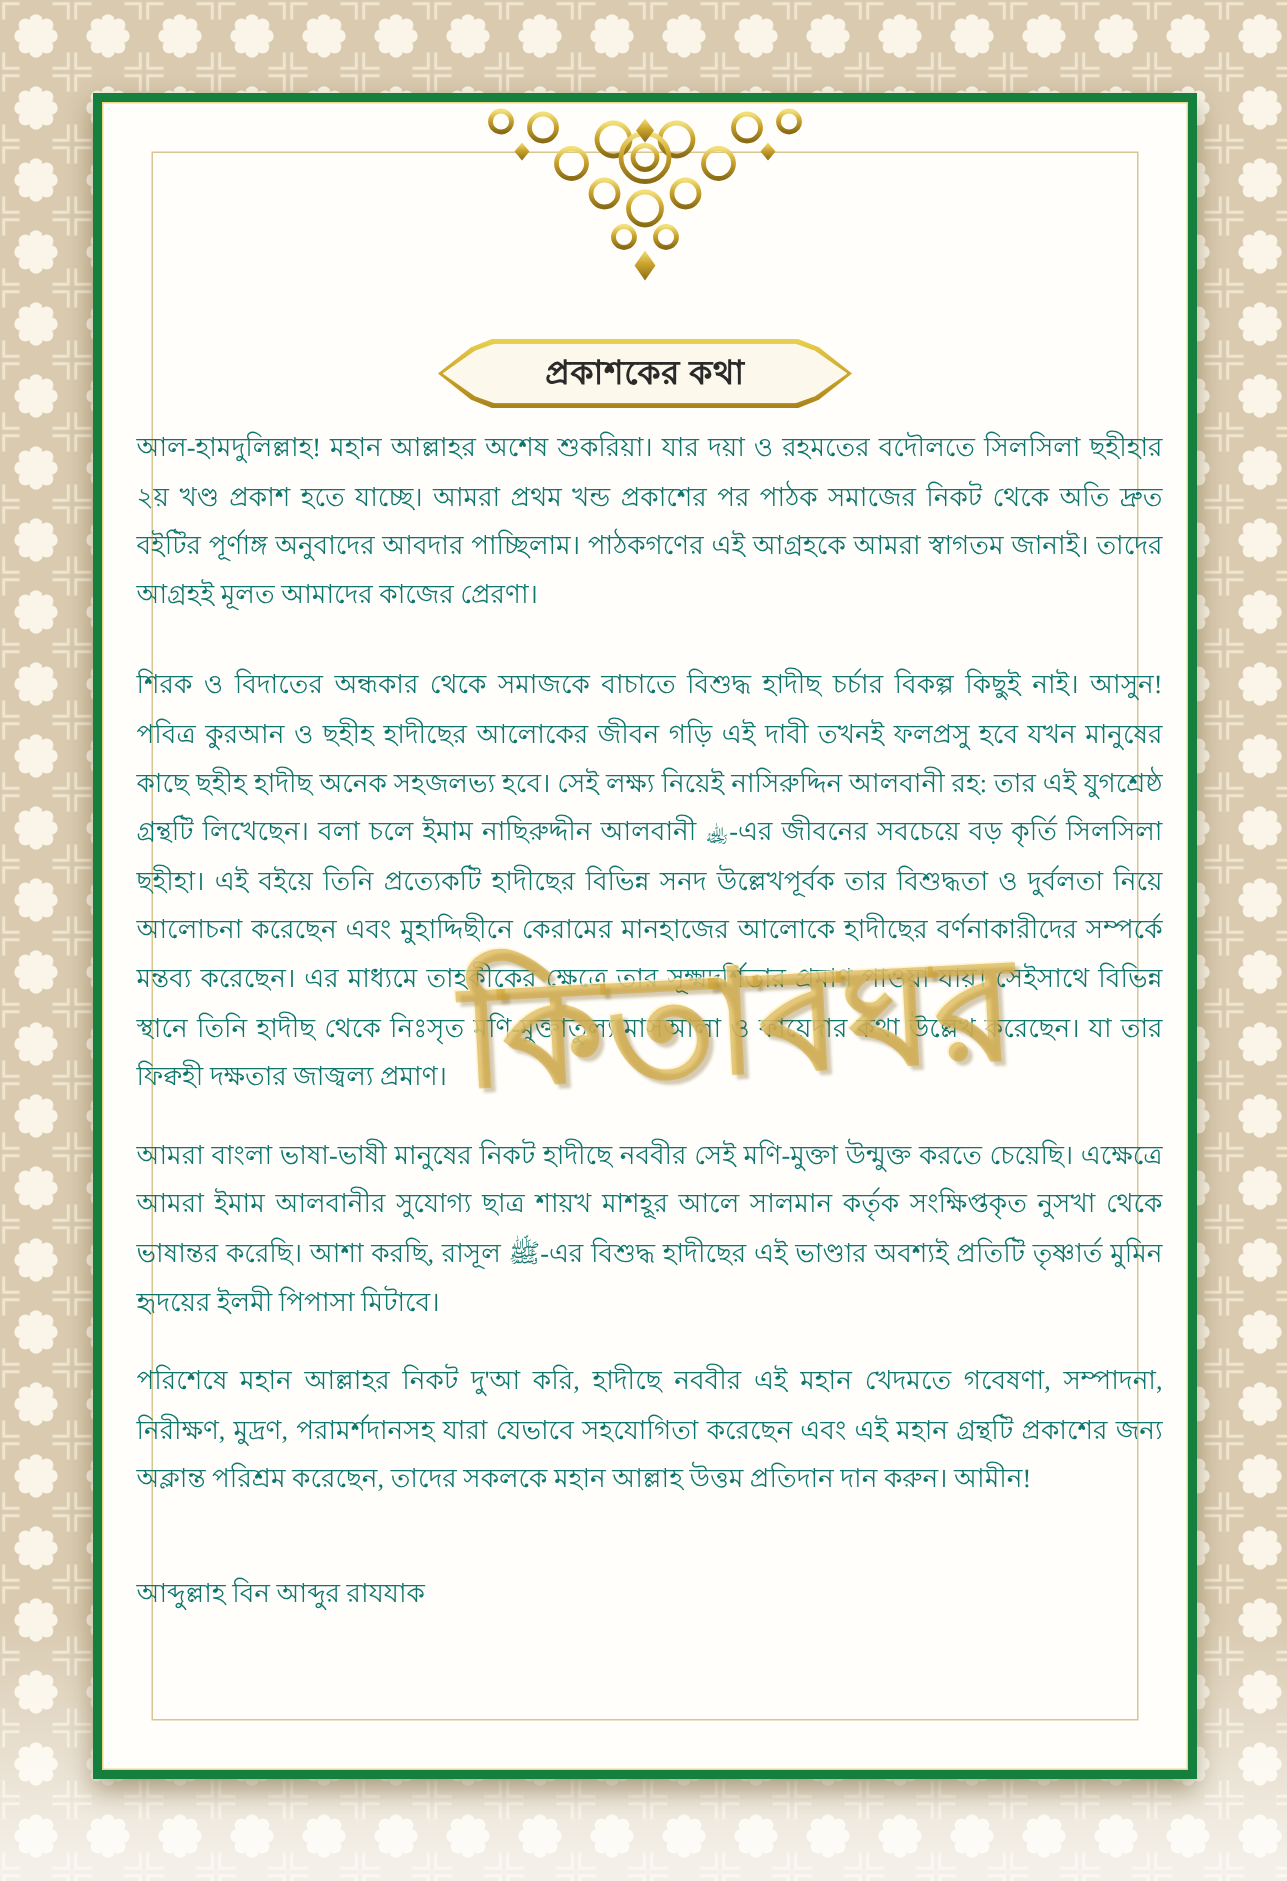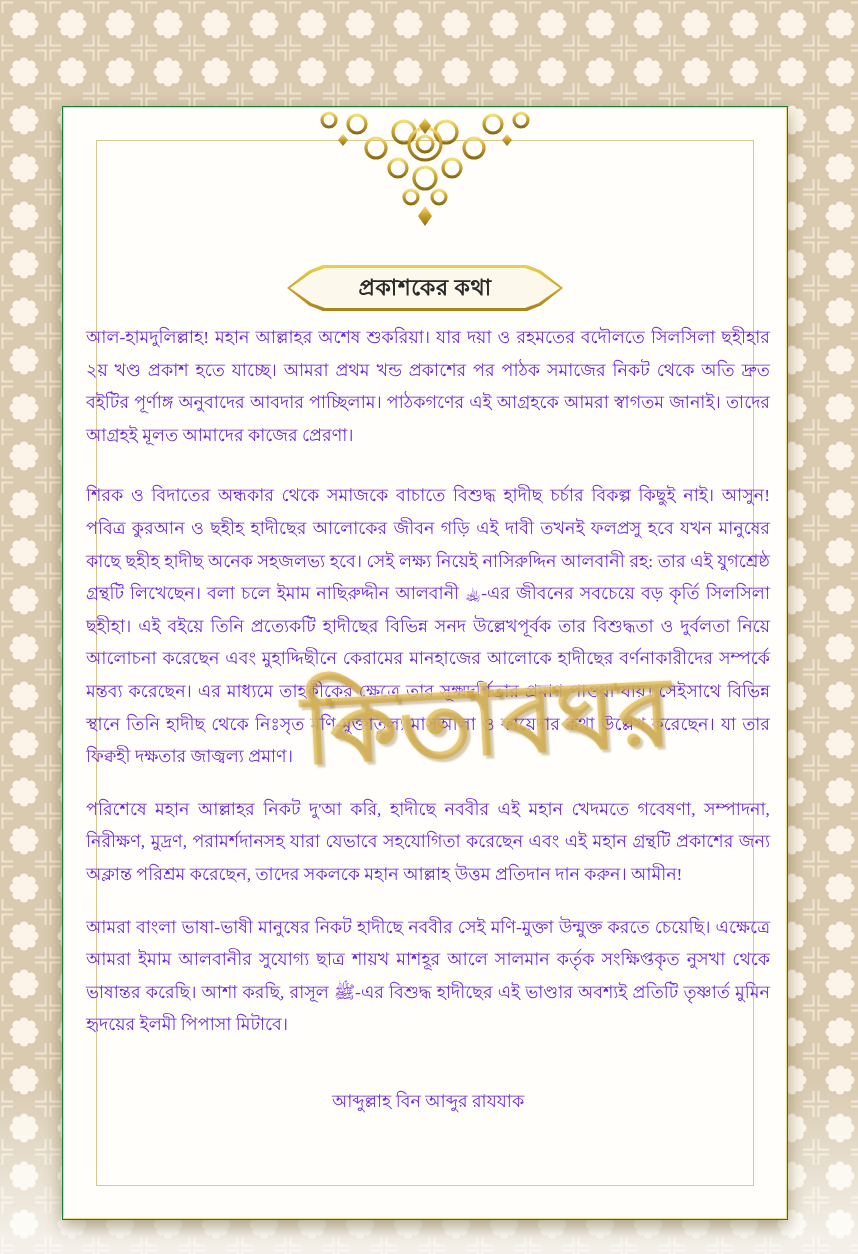--- a/index.html
+++ b/index.html
@@ -7,23 +7,22 @@
     width:858px;height:1254px;position:relative;overflow:hidden;
     background:#d8c9ae;
     font-family:"Liberation Serif","DejaVu Sans",serif;
   }
   .bg-svg{position:absolute;left:0;top:0;z-index:0;}
   .bg-fade{position:absolute;left:0;top:0;right:0;bottom:0;z-index:1;pointer-events:none;
     background:linear-gradient(180deg,rgba(255,255,255,0) 0%,rgba(255,255,255,0) 86%,rgba(255,255,255,.72) 99%);}
   .card{
     position:absolute;left:62px;top:62px;width:724px;height:1112px;z-index:2;
     background:#fffefb;
-    border:1px solid #15803d;
+    border:6px solid #15803d;
     box-shadow:0 7px 16px rgba(90,70,20,.45), inset 0 0 0 1px #ecd98b;
-    margin-top:44px;
   }
   .inner-frame{
     position:absolute;left:33px;top:33px;right:33px;bottom:33px;z-index:3;
     border:1px solid rgba(178,140,35,.5);pointer-events:none;
   }
   .ornament{
     position:absolute;top:-3px;left:50%;transform:translateX(-50%);z-index:4;pointer-events:none;
   }
   .badge{
     position:absolute;top:158px;left:50%;transform:translateX(-50%);
@@ -36,26 +35,26 @@
     position:absolute;left:3px;top:3px;right:3px;bottom:3px;
     background:#fdf8ec;
     clip-path:polygon(0% 50%,8% 12%,13% 0%,87% 0%,92% 12%,100% 50%,92% 88%,87% 100%,13% 100%,8% 88%);
     display:flex;align-items:center;justify-content:center;
   }
   .badge-title{
     font-size:22px;font-weight:bold;color:#2a2a2a;letter-spacing:.5px;
   }
   .content{
     position:absolute;left:23px;right:17px;top:214px;z-index:4;
-    font-size:17.5px;line-height:32.6px;color:#6d28d9;text-align:justify;
+    font-size:17.5px;line-height:32.6px;color:#0f766e;text-align:justify;
   }
   .content p{margin:0 0 20px 0;}
   .content p.first{margin-bottom:28px;}
   .signature{margin-top:44px;text-align:left;}
-  .sig-name{margin:0 0 8px 0;text-align:center;}
+  .sig-name{margin:0 0 8px 0;}
   .sig-role{margin:0;}
   .watermark{
     position:absolute;left:240px;top:540px;z-index:6;pointer-events:none;
     font-size:96px;font-weight:bold;letter-spacing:2px;white-space:nowrap;
     color:rgba(206,160,44,.52);
     transform:rotate(-3deg);
     text-shadow:3px 3px 2px rgba(120,85,10,.30), -1px -1px 0 rgba(255,242,196,.75);
   }
 </style>
 </head>
@@ -135,22 +134,22 @@
 
   <div class="badge">
     <div class="badge-inner">
       <span class="badge-title">প্রকাশকের কথা</span>
     </div>
   </div>
 
   <div class="content">
     <p class="first">আল-হামদুলিল্লাহ! মহান আল্লাহর অশেষ শুকরিয়া। যার দয়া ও রহমতের বদৌলতে সিলসিলা ছহীহার ২য় খণ্ড প্রকাশ হতে যাচ্ছে। আমরা প্রথম খন্ড প্রকাশের পর পাঠক সমাজের নিকট থেকে অতি দ্রুত বইটির পূর্ণাঙ্গ অনুবাদের আবদার পাচ্ছিলাম। পাঠকগণের এই আগ্রহকে আমরা স্বাগতম জানাই। তাদের আগ্রহই মূলত আমাদের কাজের প্রেরণা।</p>
     <p>শিরক ও বিদাতের অন্ধকার থেকে সমাজকে বাচাতে বিশুদ্ধ হাদীছ চর্চার বিকল্প কিছুই নাই। আসুন! পবিত্র কুরআন ও ছহীহ হাদীছের আলোকের জীবন গড়ি এই দাবী তখনই ফলপ্রসু হবে যখন মানুষের কাছে ছহীহ হাদীছ অনেক সহজলভ্য হবে। সেই লক্ষ্য নিয়েই নাসিরুদ্দিন আলবানী রহ: তার এই যুগশ্রেষ্ঠ গ্রন্থটি লিখেছেন। বলা চলে ইমাম নাছিরুদ্দীন আলবানী ﵀-এর জীবনের সবচেয়ে বড় কৃর্তি সিলসিলা ছহীহা। এই বইয়ে তিনি প্রত্যেকটি হাদীছের বিভিন্ন সনদ উল্লেখপূর্বক তার বিশুদ্ধতা ও দুর্বলতা নিয়ে আলোচনা করেছেন এবং মুহাদ্দিছীনে কেরামের মানহাজের আলোকে হাদীছের বর্ণনাকারীদের সম্পর্কে মন্তব্য করেছেন। এর মাধ্যমে তাহকীকের ক্ষেত্রে তার সূক্ষ্মদর্শিতার প্রমাণ পাওয়া যায়। সেইসাথে বিভিন্ন স্থানে তিনি হাদীছ থেকে নিঃসৃত মণি-মুক্তাতুল্য মাসআলা ও ফায়েদার কথা উল্লেখ করেছেন। যা তার ফিক্বহী দক্ষতার জাজ্বল্য প্রমাণ।</p>
+    <p>আমরা বাংলা ভাষা-ভাষী মানুষের নিকট হাদীছে নববীর সেই মণি-মুক্তা উন্মুক্ত করতে চেয়েছি। এক্ষেত্রে আমরা ইমাম আলবানীর সুযোগ্য ছাত্র শায়খ মাশহূর আলে সালমান কর্তৃক সংক্ষিপ্তকৃত নুসখা থেকে ভাষান্তর করেছি। আশা করছি, রাসূল ﷺ-এর বিশুদ্ধ হাদীছের এই ভাণ্ডার অবশ্যই প্রতিটি তৃষ্ণার্ত মুমিন হৃদয়ের ইলমী পিপাসা মিটাবে।</p>
     <p>পরিশেষে মহান আল্লাহর নিকট দু'আ করি, হাদীছে নববীর এই মহান খেদমতে গবেষণা, সম্পাদনা, নিরীক্ষণ, মুদ্রণ, পরামর্শদানসহ যারা যেভাবে সহযোগিতা করেছেন এবং এই মহান গ্রন্থটি প্রকাশের জন্য অক্লান্ত পরিশ্রম করেছেন, তাদের সকলকে মহান আল্লাহ উত্তম প্রতিদান দান করুন। আমীন!</p>
-    <p>আমরা বাংলা ভাষা-ভাষী মানুষের নিকট হাদীছে নববীর সেই মণি-মুক্তা উন্মুক্ত করতে চেয়েছি। এক্ষেত্রে আমরা ইমাম আলবানীর সুযোগ্য ছাত্র শায়খ মাশহূর আলে সালমান কর্তৃক সংক্ষিপ্তকৃত নুসখা থেকে ভাষান্তর করেছি। আশা করছি, রাসূল ﷺ-এর বিশুদ্ধ হাদীছের এই ভাণ্ডার অবশ্যই প্রতিটি তৃষ্ণার্ত মুমিন হৃদয়ের ইলমী পিপাসা মিটাবে।</p>
 
     <div class="signature">
       <p class="sig-name">আব্দুল্লাহ বিন আব্দুর রাযযাক</p>
     </div>
   </div>
 
   <div class="watermark">কিতাবঘর</div>
 
 </div>
 

